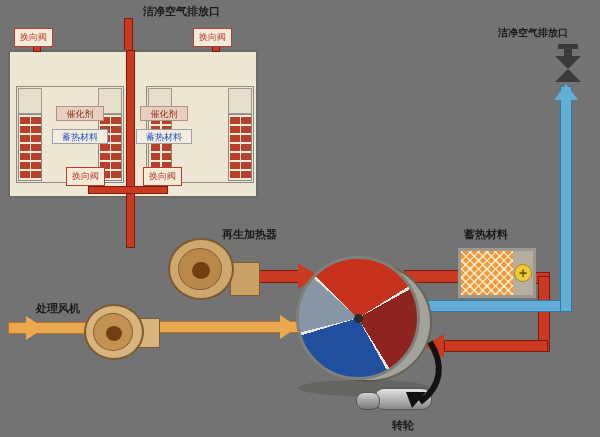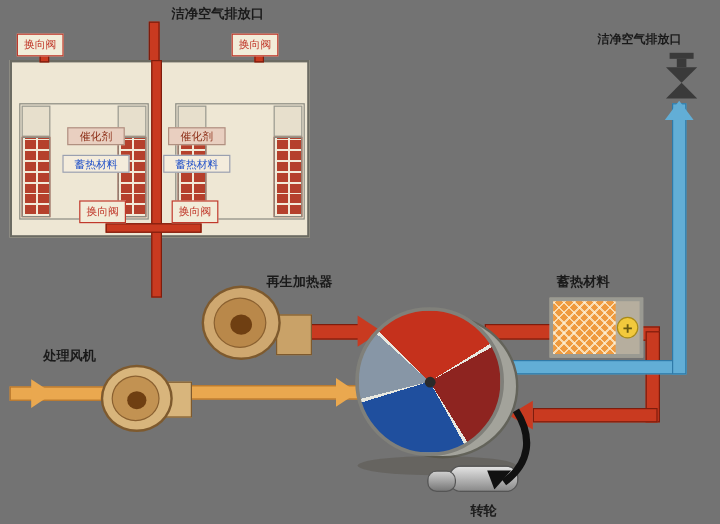--- a/index.html
+++ b/index.html
@@ -84,21 +84,21 @@
   <div class="tri" style="left:26px;top:316px;border-top:12px solid transparent;border-bottom:12px solid transparent;border-left:18px solid #eaa84f;"></div>
   <div class="pipe orange" style="left:156px;top:321px;width:150px;height:12px;"></div>
   <div class="tri" style="left:280px;top:315px;border-top:12px solid transparent;border-bottom:12px solid transparent;border-left:18px solid #eaa84f;"></div>
 
   <div class="lbl" style="left:222px;top:227px;">再生加热器</div>
   <div class="abs" style="left:230px;top:262px;width:28px;height:32px;background:#c9a268;border:1px solid #7e5a2e;"></div>
   <div class="circ" style="left:168px;top:238px;width:66px;height:62px;background:#cfa870;border:2px solid #7e5a2e;"></div>
   <div class="circ" style="left:178px;top:248px;width:44px;height:42px;background:#b9884a;border:1px solid #8a6030;"></div>
   <div class="circ" style="left:192px;top:262px;width:18px;height:17px;background:#6f3f12;"></div>
 
-  <div class="lbl" style="left:36px;top:289px;">处理风机</div>
+  <div class="lbl" style="left:36px;top:301px;">处理风机</div>
   <div class="abs" style="left:134px;top:318px;width:24px;height:28px;background:#d8b57c;border:1px solid #7e5a2e;"></div>
   <div class="circ" style="left:84px;top:304px;width:60px;height:56px;background:#d8b57c;border:2px solid #7e5a2e;"></div>
   <div class="circ" style="left:93px;top:313px;width:40px;height:38px;background:#c29252;border:1px solid #8a6030;"></div>
   <div class="circ" style="left:106px;top:326px;width:16px;height:15px;background:#6f3f12;"></div>
 
   <div class="lbl" style="left:464px;top:227px;">蓄热材料</div>
   <div class="frame" style="left:458px;top:248px;width:78px;height:50px;border:3px solid #9a9a92;background:#b6ae9e;">
     <div class="abs" style="left:0;top:0;width:52px;height:44px;background-color:#ef9a3e;
          background-image:repeating-linear-gradient(45deg,rgba(255,245,220,.7) 0 1.5px,transparent 1.5px 6px),
                           repeating-linear-gradient(-45deg,rgba(255,245,220,.7) 0 1.5px,transparent 1.5px 6px);"></div>

